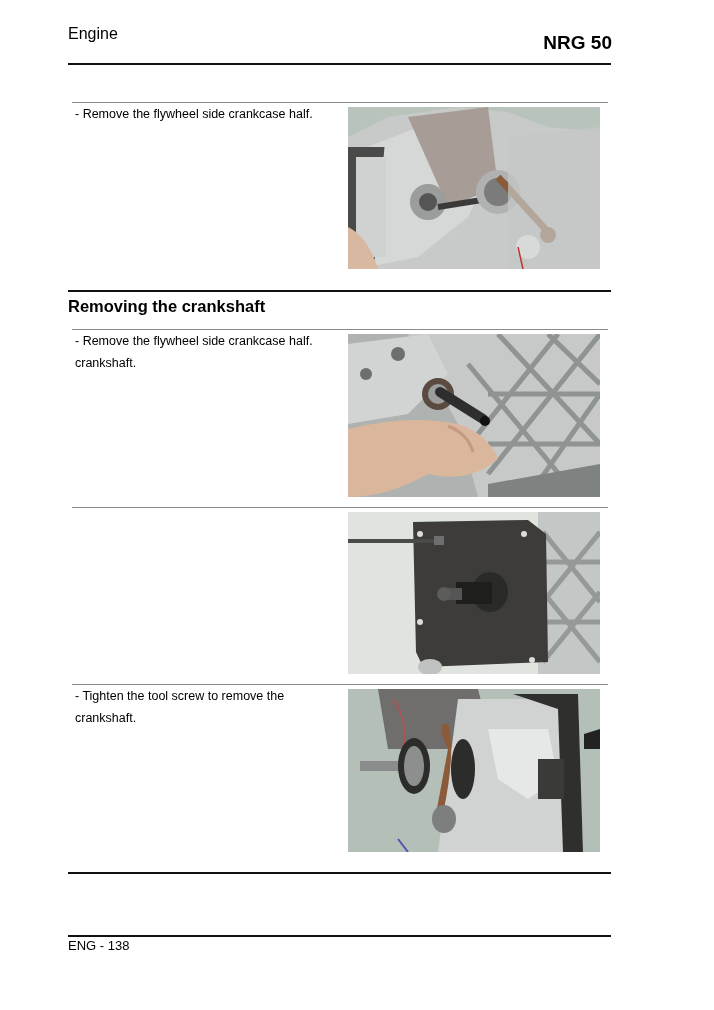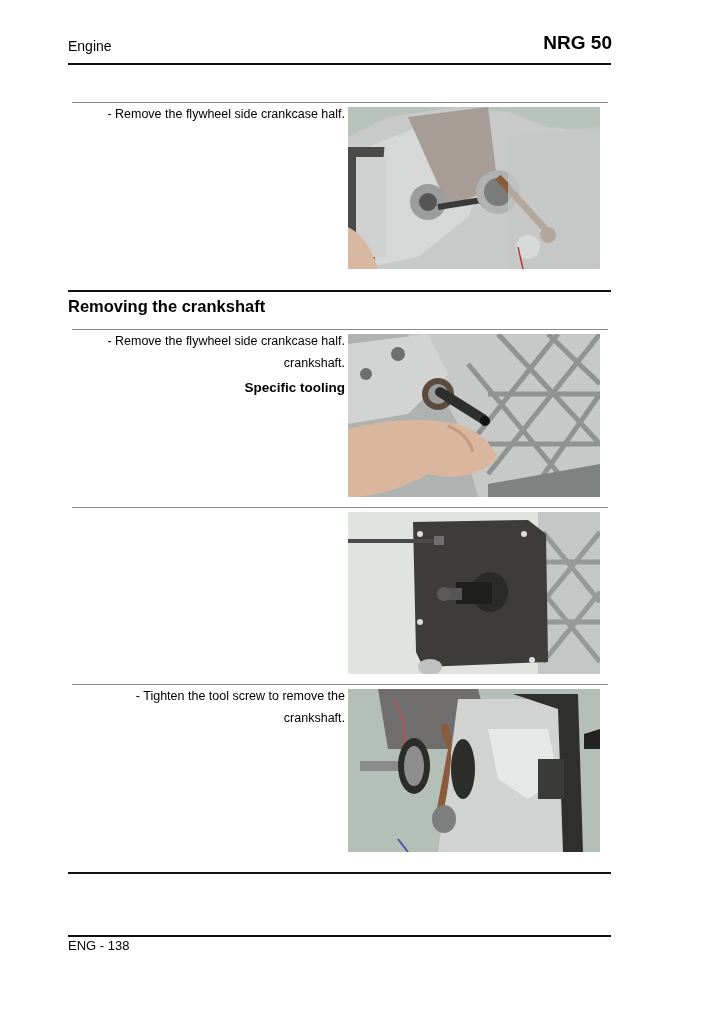--- a/index.html
+++ b/index.html
@@ -1,25 +1,25 @@
 <!DOCTYPE html>
 <html><head>
 <meta charset="utf-8">
 <style>
   html, body { margin: 0; padding: 0; background: #ffffff; }
   body {
     width: 714px; height: 1010px; position: relative; overflow: hidden;
     font-family: "Liberation Sans", "DejaVu Sans", sans-serif; color: #000;
   }
   .abs { position: absolute; }
-  .hdr-left { left: 68px; top: 38px; font-size: 14px; }
+  .hdr-left { left: 68px; top: 25px; font-size: 16px; }
   .hdr-right { right: 102px; top: 32px; font-size: 19px; font-weight: bold; }
   .rule-thick { position: absolute; left: 68px; width: 543px; height: 2px; background: #111; }
   .rule-thin { position: absolute; left: 72px; width: 536px; height: 1px; background: #8a8a8a; }
-  .text { position: absolute; left: 75px; width: 270px; font-size: 12.5px; line-height: 21.5px; text-align: right; }
+  .text { position: absolute; left: 75px; width: 270px; font-size: 12.5px; line-height: 21.5px; }
   .text p { margin: 0; }
   .section-title { position: absolute; left: 68px; top: 297px; font-size: 16.5px; font-weight: bold; }
   .subhead { font-size: 13.5px; font-weight: bold; margin-top: 3px !important; line-height: 22px; }
   .tool { font-size: 11.5px; font-weight: bold; line-height: 20px; }
   .photo { position: absolute; left: 348px; width: 252px; overflow: hidden; }
   .photo svg { display: block; width: 100%; height: 100%; }
   .footer { left: 68px; top: 938px; font-size: 13px; }
 </style>
 </head>
 <body>
@@ -54,21 +54,20 @@
   </svg>
 </div>
 
 <div class="rule-thick" style="top:290px;"></div>
 <div class="section-title">Removing the crankshaft</div>
 
 <div class="rule-thin" style="top:329px;"></div>
 <div class="text" style="top:331px;">
   <p>- Remove the flywheel side crankcase half.</p>
   <p>crankshaft.</p>
-  <p class="subhead">Specific tooling</p>
 </div>
 <div class="photo" style="top:334px;height:163px;">
   <svg viewBox="0 0 252 163" preserveAspectRatio="none">
     <rect width="252" height="163" fill="#aeb2b0"></rect>
     <path d="M60 0 L252 0 L252 163 L130 163 L110 90 Z" fill="#c6c9c8"></path>
     <g stroke="#8f9392" stroke-width="5" fill="none">
       <path d="M150 0 L252 110"></path>
         <path d="M200 0 L252 50"></path>
         <path d="M120 30 L230 163"></path>
       <path d="M252 0 L140 140"></path>

